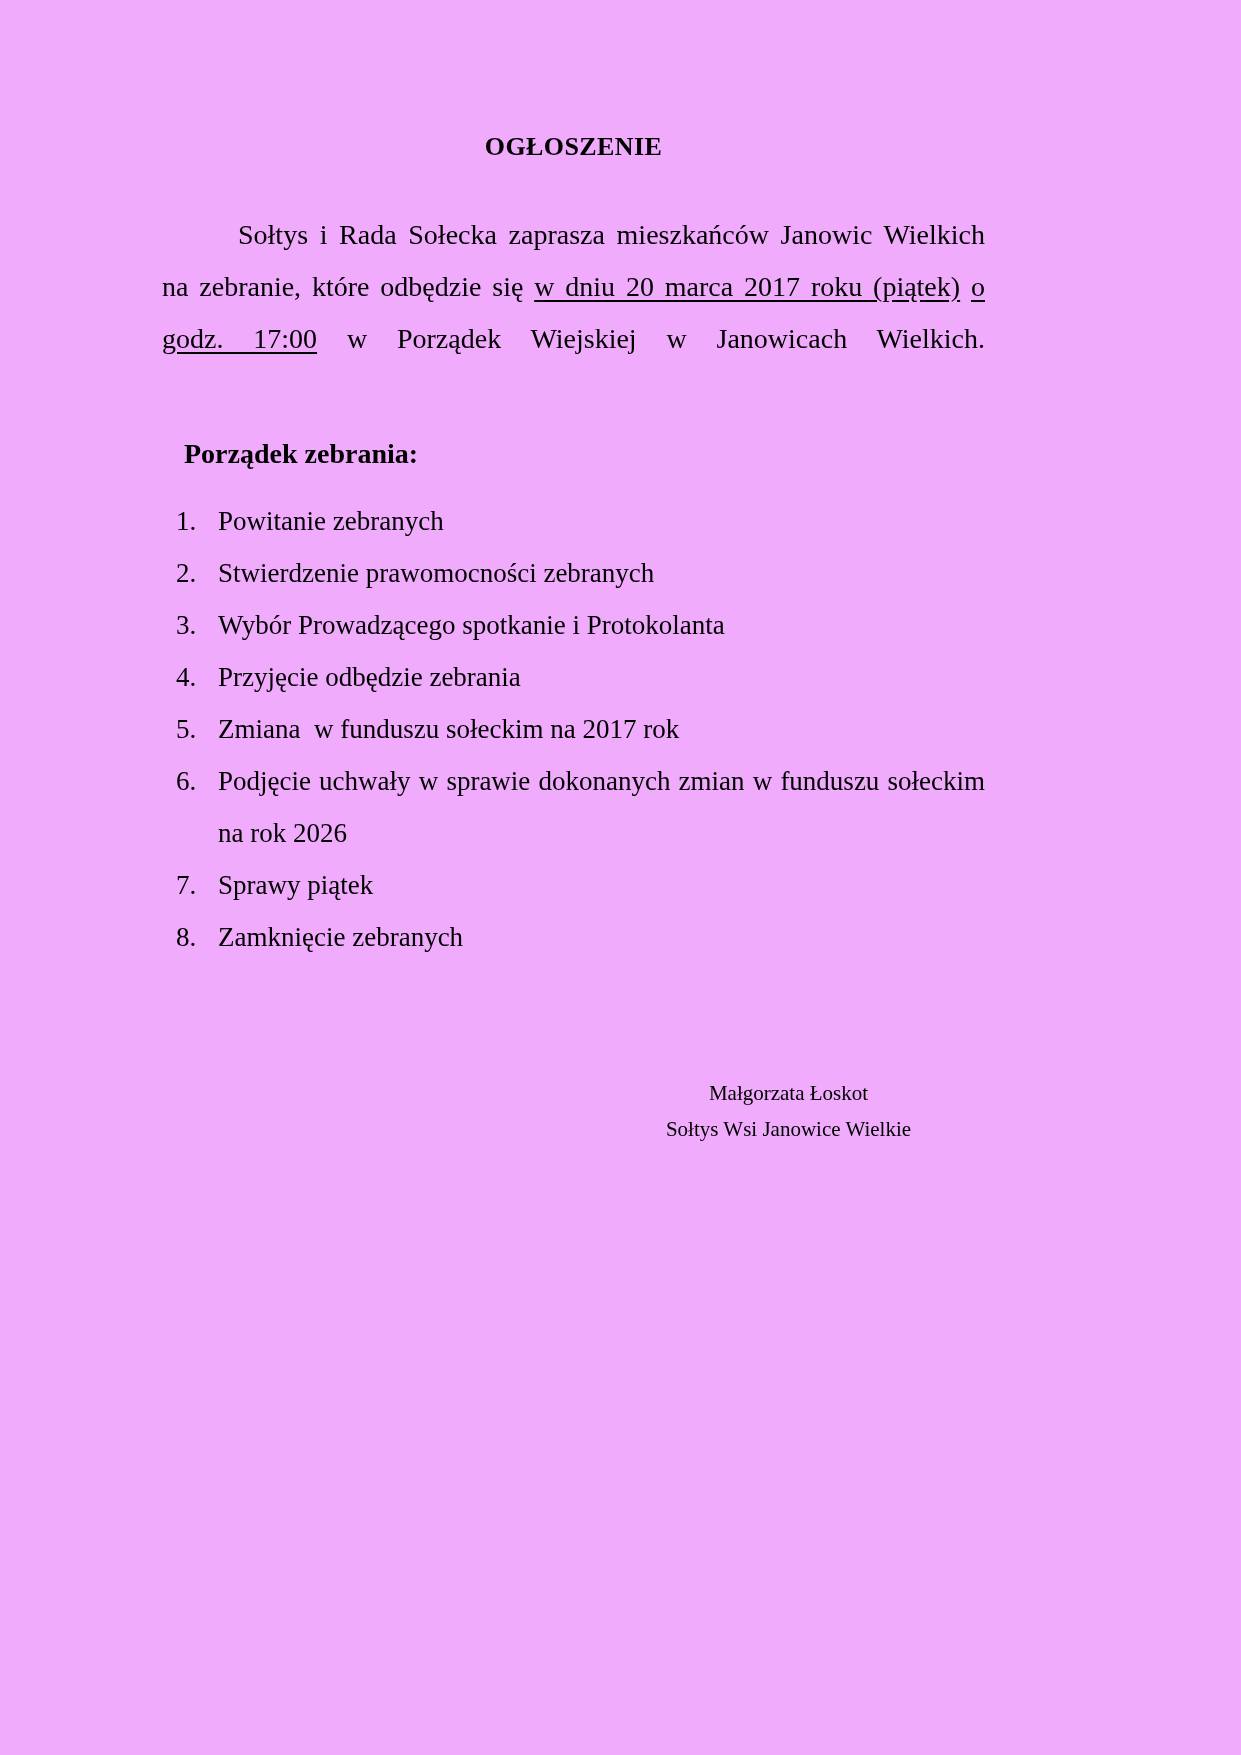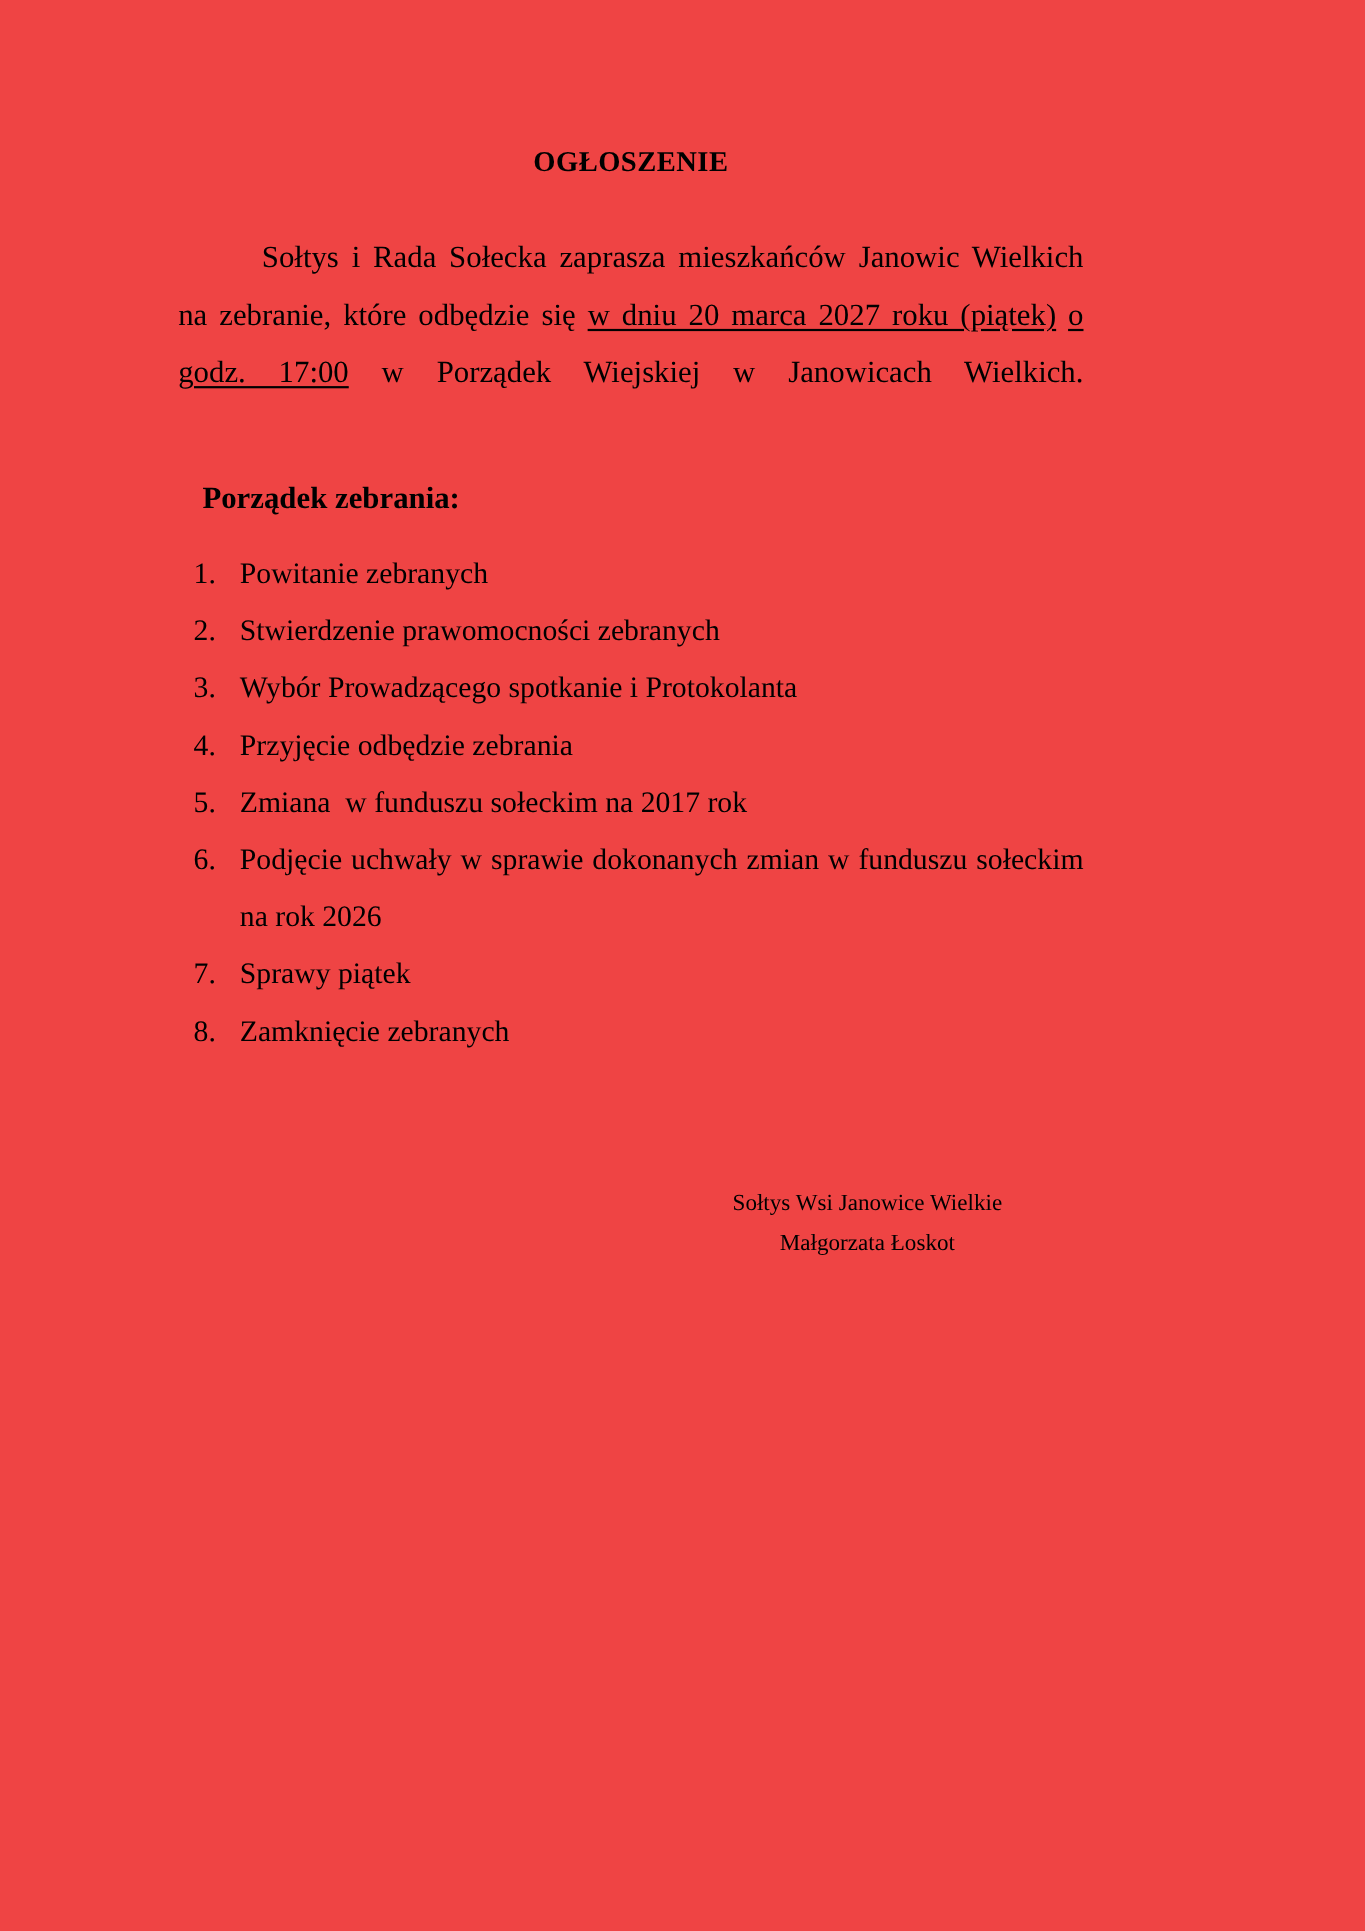--- a/index.html
+++ b/index.html
@@ -4,21 +4,21 @@
 <style>
   html, body {
     margin: 0;
     padding: 0;
     background: #ffffff;
   }
   .page {
     position: relative;
     width: 1241px;
     height: 1755px;
-    background: #ef4444;
+    background: #f0abfc;
     margin: 0 auto;
     overflow: hidden;
     font-family: "Liberation Serif", "DejaVu Serif", serif;
     color: #000000;
   }
   .content {
     position: absolute;
     left: 162px;
     top: 0;
     width: 823px;
@@ -95,21 +95,21 @@
   }
 </style>
 </head>
 <body>
 
 <div class="page">
   <div class="content">
 
     <div class="doc-title">OGŁOSZENIE</div>
 
-    <p class="intro"><span>Sołtys i Rada Sołecka zaprasza mieszkańców Janowic Wielkich na zebranie, które odbędzie się </span><span class="u">w dniu 20 marca 2027 roku (piątek)</span><span> </span><span class="u">o godz. 17:00</span><span> w Porządek Wiejskiej w Janowicach Wielkich.</span></p>
+    <p class="intro"><span>Sołtys i Rada Sołecka zaprasza mieszkańców Janowic Wielkich na zebranie, które odbędzie się </span><span class="u">w dniu 20 marca 2017 roku (piątek)</span><span> </span><span class="u">o godz. 17:00</span><span> w Porządek Wiejskiej w Janowicach Wielkich.</span></p>
 
     <div class="agenda-heading">Porządek zebrania:</div>
 
     <ol class="agenda">
       <li>
         <span class="num">1.</span>
         <span class="txt">Powitanie zebranych</span>
       </li>
       <li>
         <span class="num">2.</span>
@@ -135,18 +135,18 @@
         <span class="num">7.</span>
         <span class="txt">Sprawy piątek</span>
       </li>
       <li>
         <span class="num">8.</span>
         <span class="txt">Zamknięcie zebranych</span>
       </li>
     </ol>
 
     <div class="signature">
+      <div>Małgorzata Łoskot</div>
       <div>Sołtys Wsi Janowice Wielkie</div>
-      <div>Małgorzata Łoskot</div>
     </div>
 
   </div>
 </div>
 
 </body></html>

